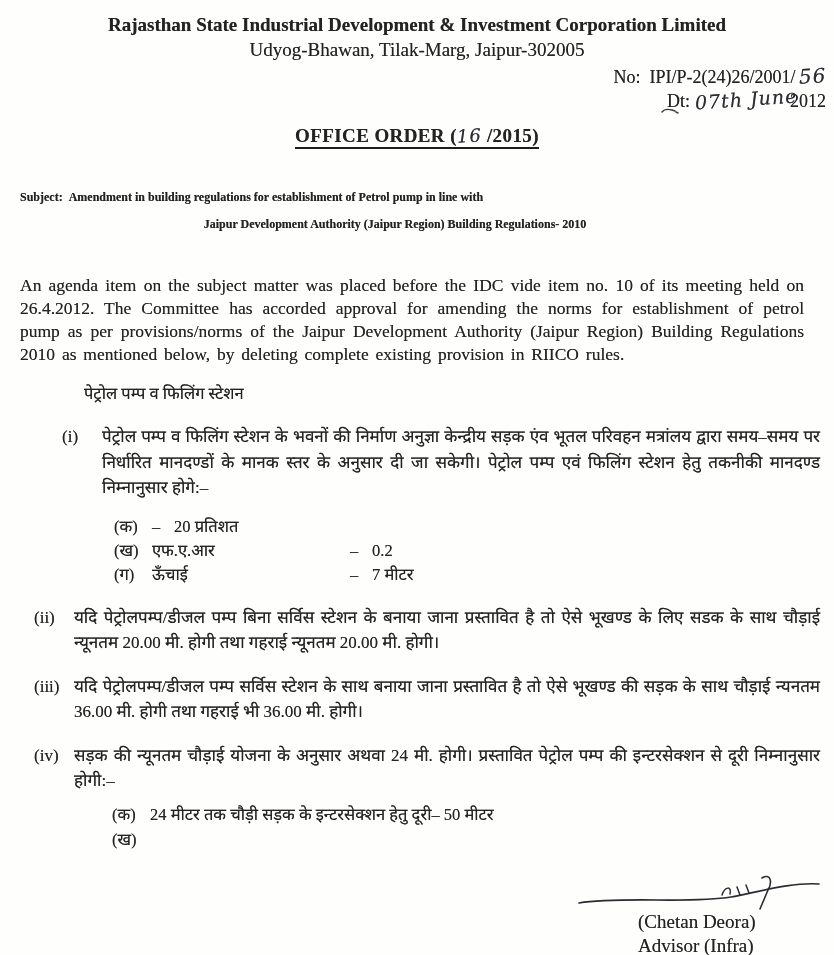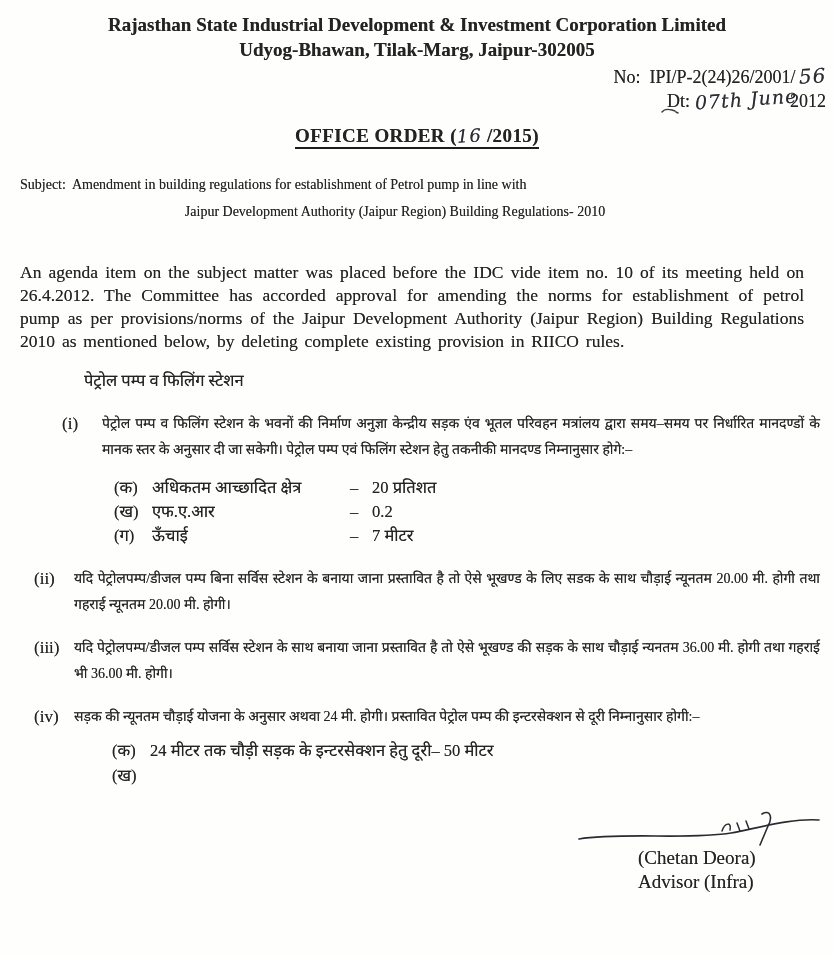--- a/index.html
+++ b/index.html
@@ -12,53 +12,53 @@
     font-family:"Liberation Serif", serif;
     color:#232323;
     padding-top:12px;
     text-shadow:0 0 0.5px rgba(20,20,20,0.55);
   }
   .org-name {
     text-align:center; font-weight:bold; font-size:19px; line-height:25px;
     padding:0 75px;
   }
   .org-address {
-    text-align:center; font-weight:bold; font-size:19px; line-height:25px;
+    text-align:center; font-weight:normal; font-size:19px; line-height:25px;
   }
   .ref-block { text-align:right; padding-right:8px; font-size:18px; line-height:23px; margin-top:3px; }
   .hand {
     display:inline-block;
     font-family:"DejaVu Serif", serif;
     font-style:italic;
     transform:rotate(-3deg);
     letter-spacing:1px;
     color:#2c2c34;
   }
   .hand-ref { font-size:20px; margin-left:3px; }
   .hand-date { font-size:19px; margin-right:-7px; transform:rotate(-4deg) translateY(-1px); }
   .pen-mark { position:absolute; left:660px; top:106px; }
   .order-title { text-align:center; margin-top:12px; font-size:19px; font-weight:bold; letter-spacing:0.4px; }
   .order-title .underline { border-bottom:2px solid #1d1d1d; padding-bottom:1px; }
   .hand-order-no { font-size:18px; font-weight:normal; }
-  .subject { margin-top:24px; font-weight:normal; font-size:14px; line-height:27px; }
+  .subject { margin-top:37px; font-weight:bold; font-size:12px; line-height:27px; }
   .subject-line1 { padding-left:20px; padding-right:12px; }
   .subject-label { margin-right:6px; }
   .subject-line2 { text-align:center; padding-right:44px; }
   .body-para {
     margin:36px 30px 0 20px;
     font-size:17.5px; line-height:23px;
     text-align:justify; word-spacing:2.5px;
   }
   .hindi { font-family:"Liberation Serif","DejaVu Sans",sans-serif; }
   .hindi-heading { margin-top:16px; margin-left:84px; font-size:16.5px; line-height:24px; }
   .clause { display:flex; margin-top:18px; margin-right:14px; }
   .clause-i { margin-left:62px; }
   .clause-roman { margin-left:34px; }
   .clause-marker { flex-shrink:0; width:40px; font-size:17px; line-height:25.5px; }
-  .clause-text { flex:1; font-size:14px; line-height:25.5px; text-align:justify; }
+  .clause-text { flex:1; font-size:17px; line-height:25.5px; text-align:justify; }
   .spec-list { margin-top:14px; margin-left:114px; font-size:16.5px; line-height:24px; }
   .spec-row { display:flex; }
   .spec-marker { width:38px; flex-shrink:0; }
   .spec-label { width:198px; flex-shrink:0; }
   .spec-dash { width:22px; flex-shrink:0; }
   .dist-list { margin-top:8px; margin-left:112px; font-size:16.5px; line-height:25px; }
   .dist-row { display:flex; }
   .dist-marker { width:38px; flex-shrink:0; }
   .signature-block { margin-top:22px; margin-left:auto; margin-right:6px; width:264px; }
   .signature-scrawl { display:block; margin-left:12px; }
@@ -96,21 +96,20 @@
   <div class="hindi hindi-heading">पेट्रोल पम्प व फिलिंग स्टेशन</div>
 
   <div class="clause clause-i hindi">
     <span class="clause-marker">(i)</span>
     <span class="clause-text">पेट्रोल पम्प व फिलिंग स्टेशन के भवनों की निर्माण अनुज्ञा केन्द्रीय सड़क एंव भूतल परिवहन मत्रांलय द्वारा समय–समय पर निर्धारित मानदण्डों के मानक स्तर के अनुसार दी जा सकेगी। पेट्रोल पम्प एवं फिलिंग स्टेशन हेतु तकनीकी मानदण्ड निम्नानुसार होगे:–</span>
   </div>
 
   <div class="spec-list hindi">
     <div class="spec-row">
       <span class="spec-marker">(क)</span>
-      <span class="spec-label">अधिकतम आच्छादित क्षेत्र</span>
       <span class="spec-dash">–</span>
       <span class="spec-value">20 प्रतिशत</span>
     </div>
     <div class="spec-row">
       <span class="spec-marker">(ख)</span>
       <span class="spec-label">एफ.ए.आर</span>
       <span class="spec-dash">–</span>
       <span class="spec-value">0.2</span>
     </div>
     <div class="spec-row">

